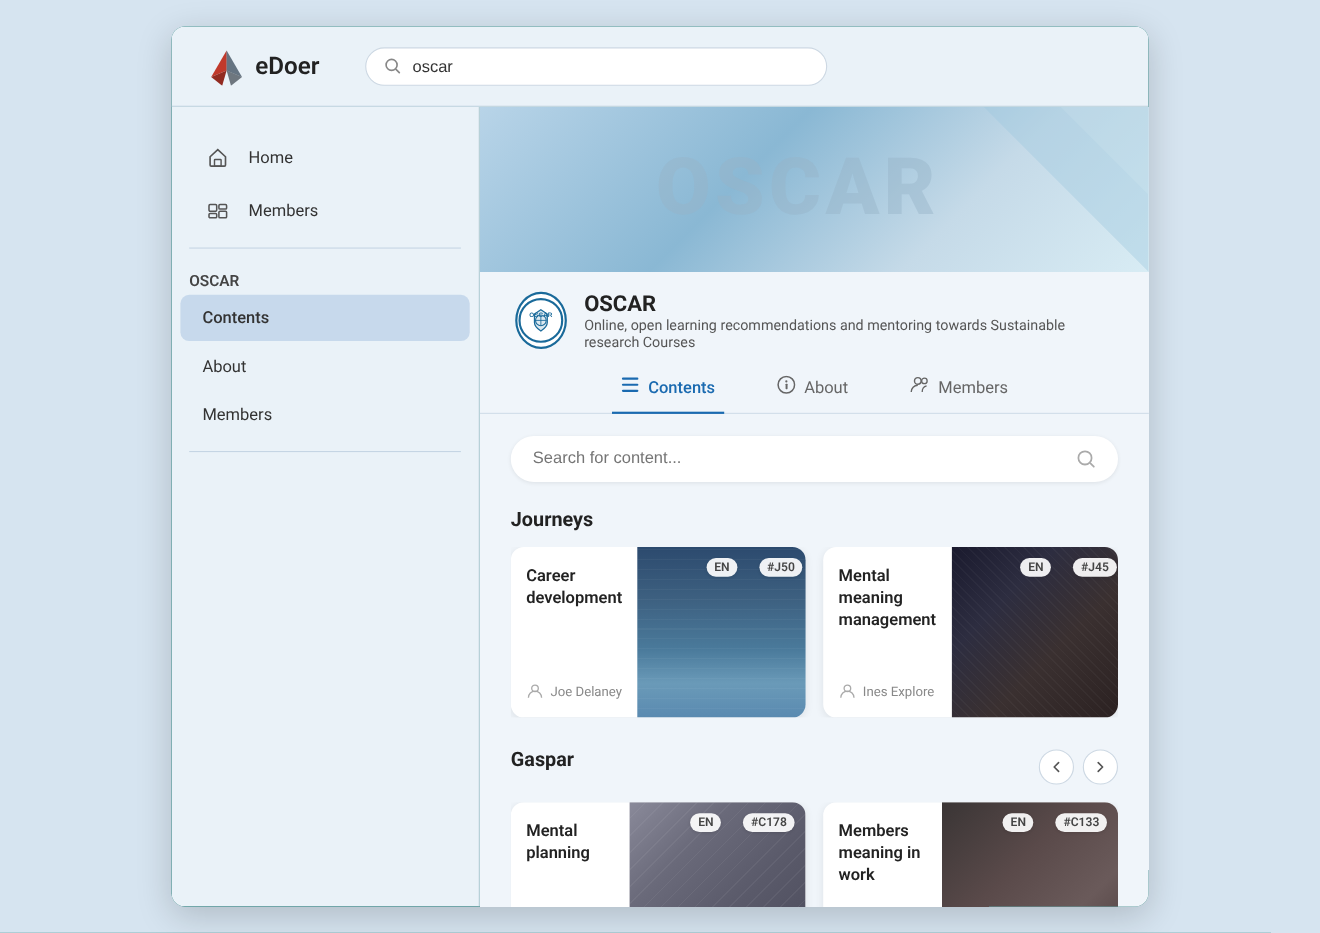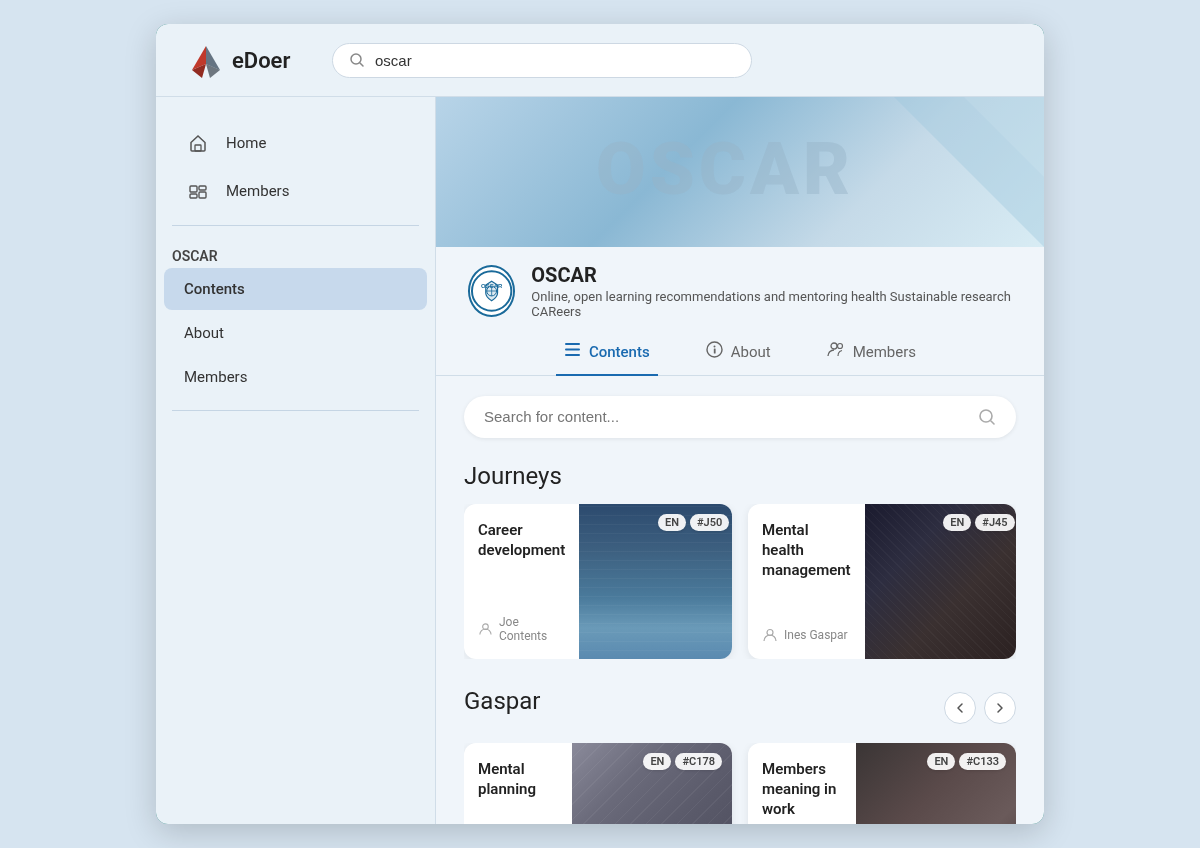--- a/index.html
+++ b/index.html
@@ -215,22 +215,22 @@
     .content-search input {
       border: none;
       outline: none;
       font-size: 15px;
       color: #aaa;
       background: transparent;
       flex: 1;
     }
     
     .section-title {
-      font-size: 24px;
-      font-weight: 400;
+      font-size: 18px;
+      font-weight: 700;
       color: #222;
       margin-bottom: 14px;
     }
     
     .cards-row {
       display: flex;
       gap: 16px;
       margin-bottom: 28px;
       overflow: hidden;
     }
@@ -274,21 +274,21 @@
       height: 155px;
       flex-shrink: 0;
       position: relative;
       overflow: hidden;
     }
     .card-badges {
       position: absolute;
       top: 10px;
       right: 10px;
       display: flex;
-      gap: 4px;
+      gap: 20px;
     }
     .badge {
       background: rgba(255,255,255,0.92);
       border-radius: 10px;
       font-size: 11px;
       font-weight: 600;
       color: #444;
       padding: 2px 7px;
       box-shadow: 0 1px 3px rgba(0,0,0,0.12);
     }
@@ -461,21 +461,21 @@
 
             <path d="M22 12 L28 16 L28 24 C28 28 22 32 22 32 C22 32 16 28 16 24 L16 16 Z" fill="#1a6a9a" opacity="0.15"></path>
             <path d="M22 12 L28 16 L28 24 C28 28 22 32 22 32 C22 32 16 28 16 24 L16 16 Z" fill="none" stroke="#1a6a9a" stroke-width="1.2"></path>
             <circle cx="22" cy="22" r="5" fill="none" stroke="#1a6a9a" stroke-width="1"></circle>
             <line x1="22" y1="17" x2="22" y2="27" stroke="#1a6a9a" stroke-width="0.8"></line>
             <line x1="17" y1="22" x2="27" y2="22" stroke="#1a6a9a" stroke-width="0.8"></line>
           </svg>
         </div>
         <div class="profile-info">
           <h2>OSCAR</h2>
-          <p>Online, open learning recommendations and mentoring health Sustainable research CAReers</p>
+          <p>Online, open learning recommendations and mentoring towards Sustainable research Courses</p>
         </div>
       </div>
 
       <div class="tabs-row">
         <div class="tab-item active">
           <span class="tab-icon">
             <svg width="17" height="17" viewBox="0 0 17 17" fill="none">
               <rect x="1" y="2" width="15" height="2" rx="1" fill="#1a6ab0"></rect>
               <rect x="1" y="7.5" width="15" height="2" rx="1" fill="#1a6ab0"></rect>
               <rect x="1" y="13" width="15" height="2" rx="1" fill="#1a6ab0"></rect>
@@ -522,42 +522,42 @@
 
             <div class="card">
               <div class="card-body">
                 <div class="card-text">
                   <span class="card-title">Career development</span>
                   <div class="card-author">
                     <svg width="16" height="16" viewBox="0 0 16 16" fill="none">
                       <circle cx="8" cy="5.5" r="3" stroke="#aaa" stroke-width="1.2" fill="none"></circle>
                       <path d="M2 14c0-3.3 2.7-6 6-6s6 2.7 6 6" stroke="#aaa" stroke-width="1.2" fill="none"></path>
                     </svg>
-                    <span>Joe Contents</span>
+                    <span>Joe Delaney</span>
                   </div>
                 </div>
                 <div class="card-image ocean-image">
                   <div class="card-badges">
                     <span class="badge">EN</span>
                     <span class="badge">#J50</span>
                   </div>
                 </div>
               </div>
             </div>
 
             <div class="card">
               <div class="card-body">
                 <div class="card-text">
-                  <span class="card-title">Mental health management</span>
+                  <span class="card-title">Mental meaning management</span>
                   <div class="card-author">
                     <svg width="16" height="16" viewBox="0 0 16 16" fill="none">
                       <circle cx="8" cy="5.5" r="3" stroke="#aaa" stroke-width="1.2" fill="none"></circle>
                       <path d="M2 14c0-3.3 2.7-6 6-6s6 2.7 6 6" stroke="#aaa" stroke-width="1.2" fill="none"></path>
                     </svg>
-                    <span>Ines Gaspar</span>
+                    <span>Ines Explore</span>
                   </div>
                 </div>
                 <div class="card-image dark-texture">
                   <div class="card-badges">
                     <span class="badge">EN</span>
                     <span class="badge">#J45</span>
                   </div>
                 </div>
               </div>
             </div>

